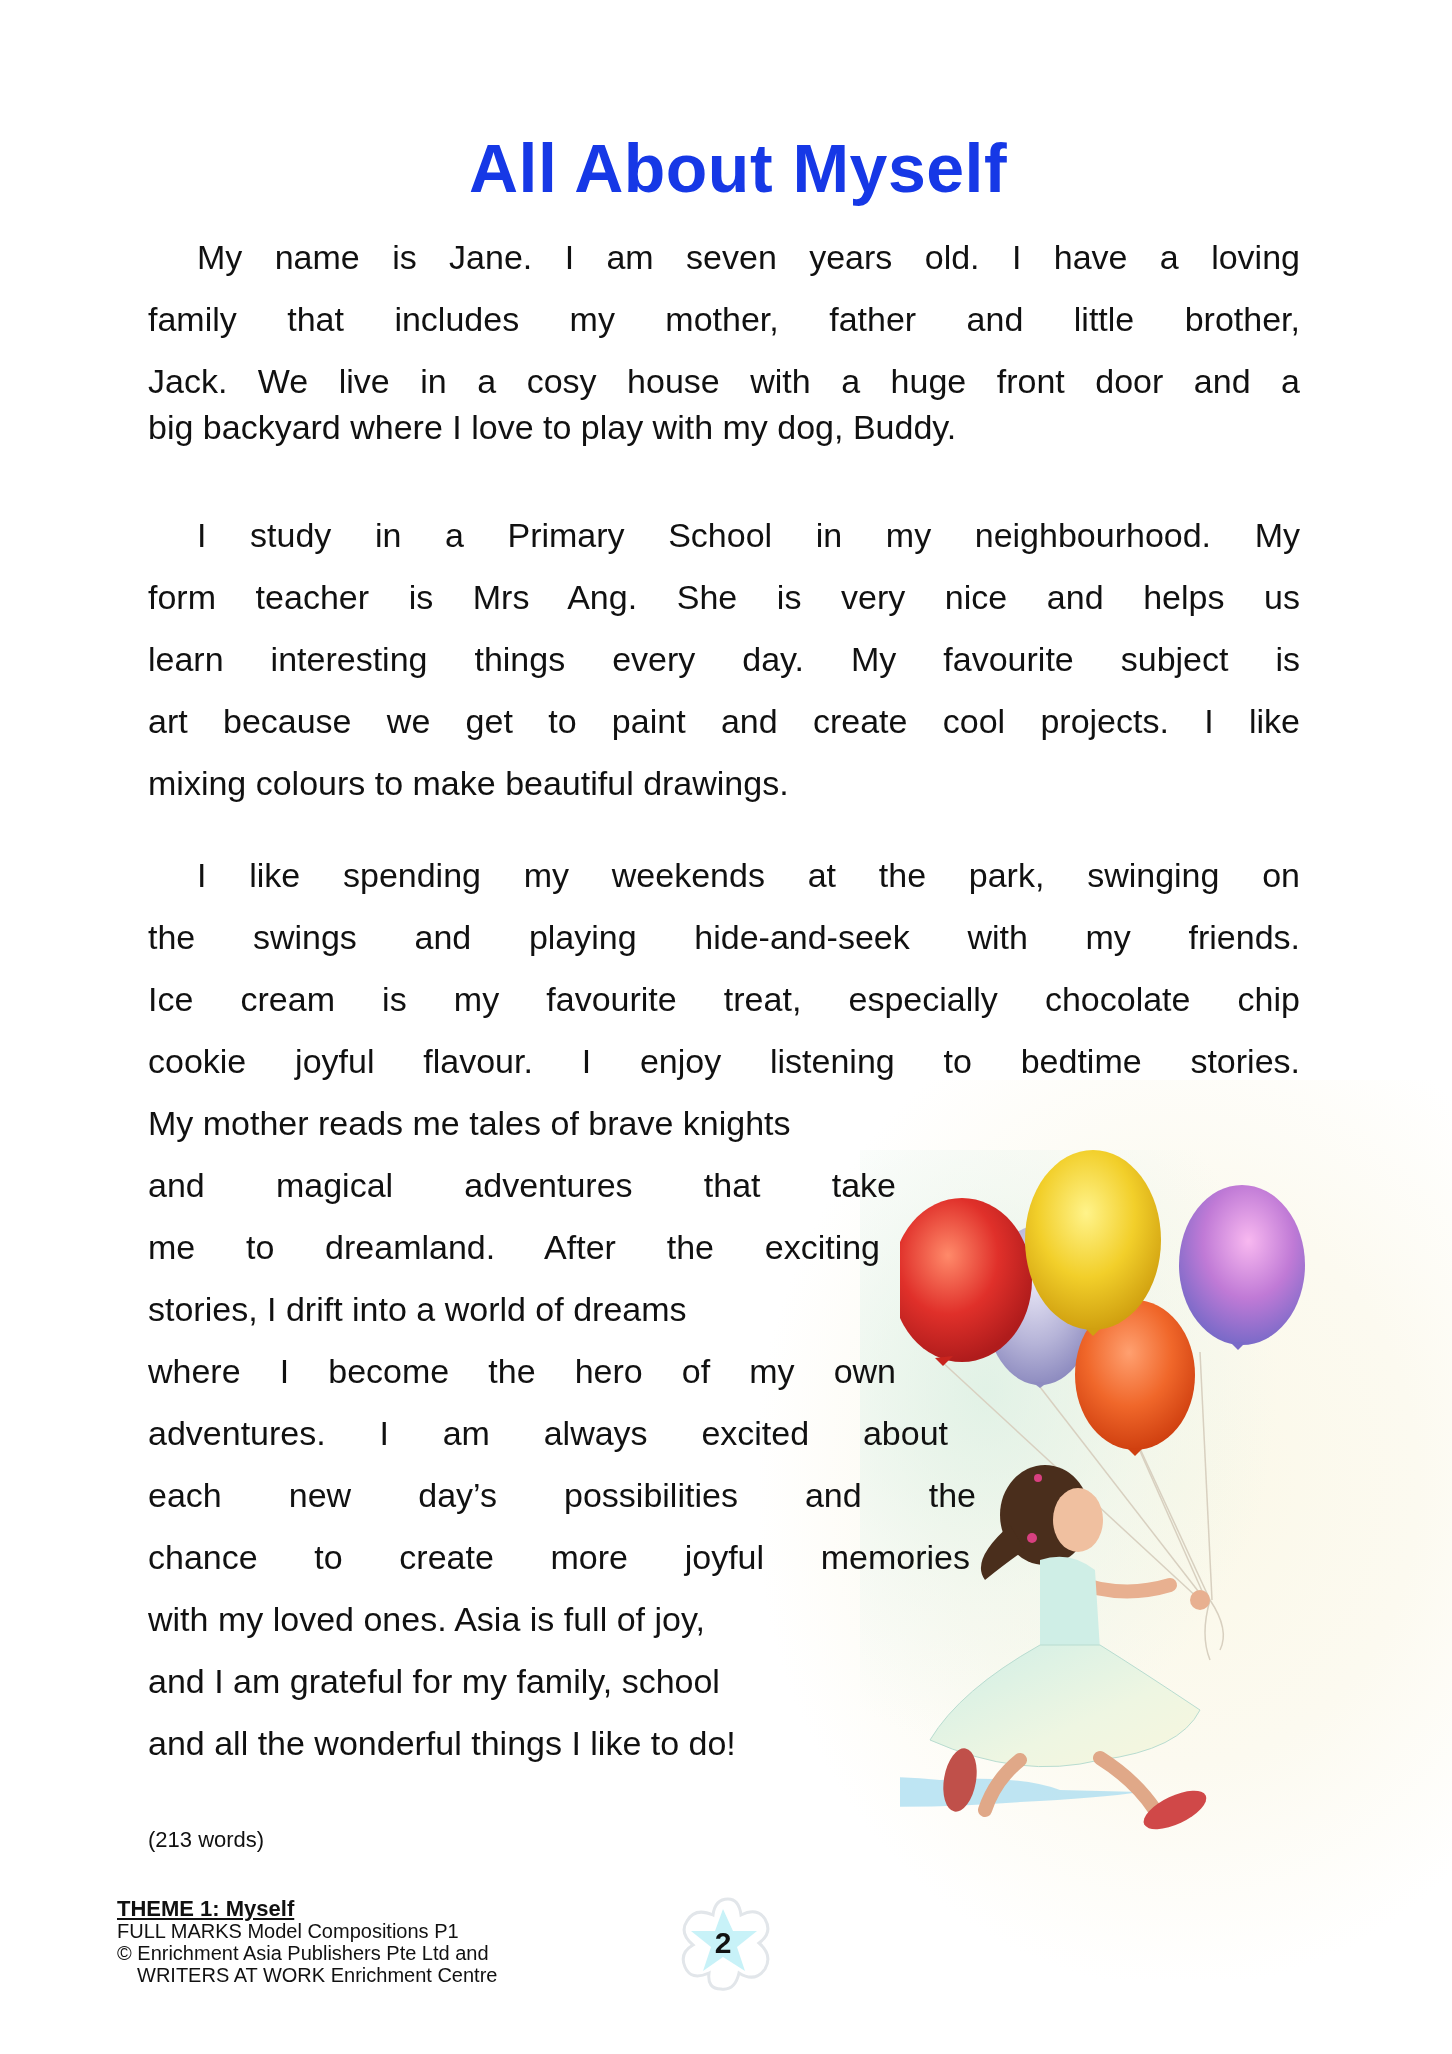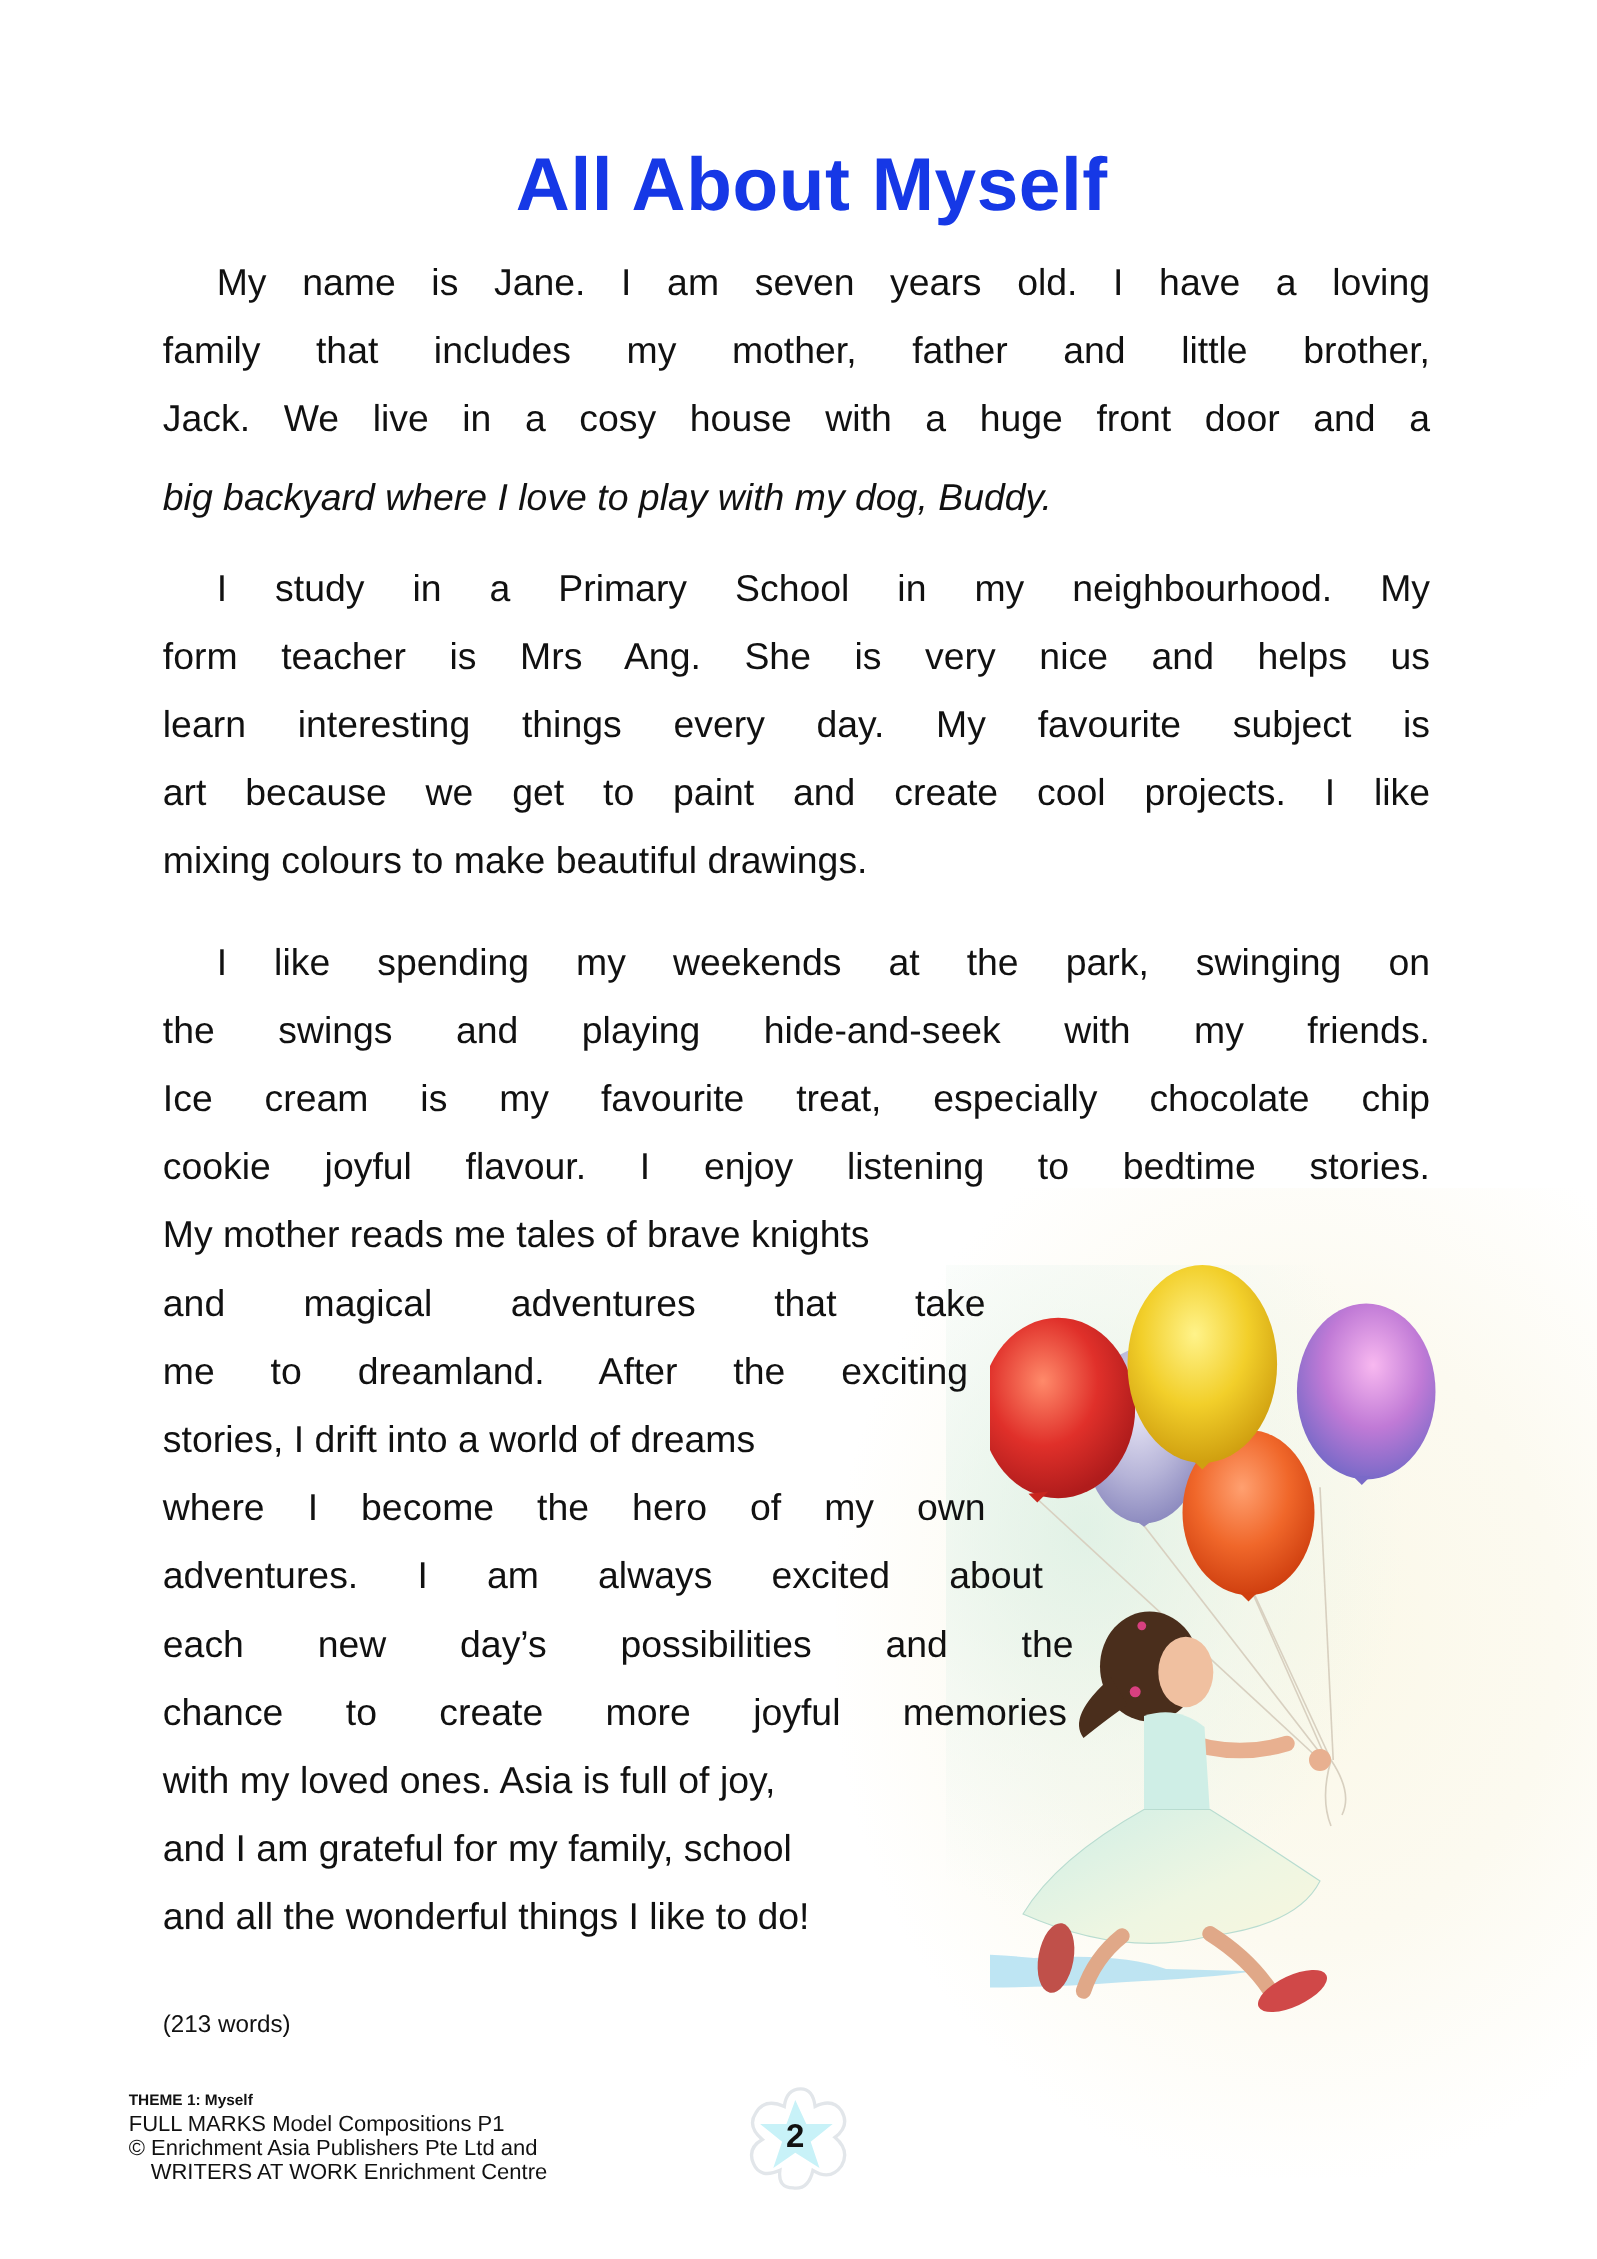--- a/index.html
+++ b/index.html
@@ -30,21 +30,21 @@
     color:#111; letter-spacing:0px;
   }
   .line.last { text-align-last:left; }
   .line span { white-space:normal; }
   .wordcount {
     position:absolute; left:148px; top:1820px; font-size:22px; line-height:40px; color:#111;
   }
   .footer {
     position:absolute; left:117px; top:1898px; font-size:20px; line-height:22px; color:#111;
   }
-  .footer .theme { font-weight:bold; font-size:14px; }
+  .footer .theme { font-weight:bold; font-size:22px;text-decoration:underline; }
   .footer .indent { padding-left:20px; }
   .page-badge {
     position:absolute; left:673px; top:1893px; width:110px; height:100px;
   }
   .page-num {
     position:absolute; left:0; top:0; width:100px; height:100px;
     display:flex; align-items:center; justify-content:center;
     font-weight:bold; font-size:30px; color:#111;
   }
   .illustration { position:absolute; left:900px; top:1130px; width:460px; height:720px; }
@@ -53,21 +53,21 @@
 <body>
 
 <div class="bg-glow"></div>
 <div class="bg-mint"></div>
 
 <h1 class="title" style="margin:12px;">All About Myself</h1>
 
 <div class="line" style="top:232px; left:197px; width:1103px;"><span>My name is Jane. I am seven years old. I have a loving</span></div>
 <div class="line" style="top:294px; width:1152px;"><span>family that includes my mother, father and little brother,</span></div>
 <div class="line" style="top:356px; width:1152px;"><span>Jack. We live in a cosy house with a huge front door and a</span></div>
-<div class="line last" style="top:428px; width:1152px;font-style:italic;"><span>big backyard where I love to play with my dog, Buddy.</span></div>
+<div class="line last" style="top:402px; width:1152px;"><span>big backyard where I love to play with my dog, Buddy.</span></div>
 
 <div class="line" style="top:510px; left:197px; width:1103px;"><span>I study in a Primary School in my neighbourhood. My</span></div>
 <div class="line" style="top:572px; width:1152px;"><span>form teacher is Mrs Ang. She is very nice and helps us</span></div>
 <div class="line" style="top:634px; width:1152px;"><span>learn interesting things every day. My favourite subject is</span></div>
 <div class="line" style="top:696px; width:1152px;"><span>art because we get to paint and create cool projects. I like</span></div>
 <div class="line last" style="top:758px; width:1152px;"><span>mixing colours to make beautiful drawings.</span></div>
 
 <div class="line" style="top:850px; left:197px; width:1103px;"><span>I like spending my weekends at the park, swinging on</span></div>
 <div class="line" style="top:912px; width:1152px;"><span>the swings and playing hide-and-seek with my friends.</span></div>
 <div class="line" style="top:974px; width:1152px;"><span>Ice cream is my favourite treat, especially chocolate chip</span></div>

